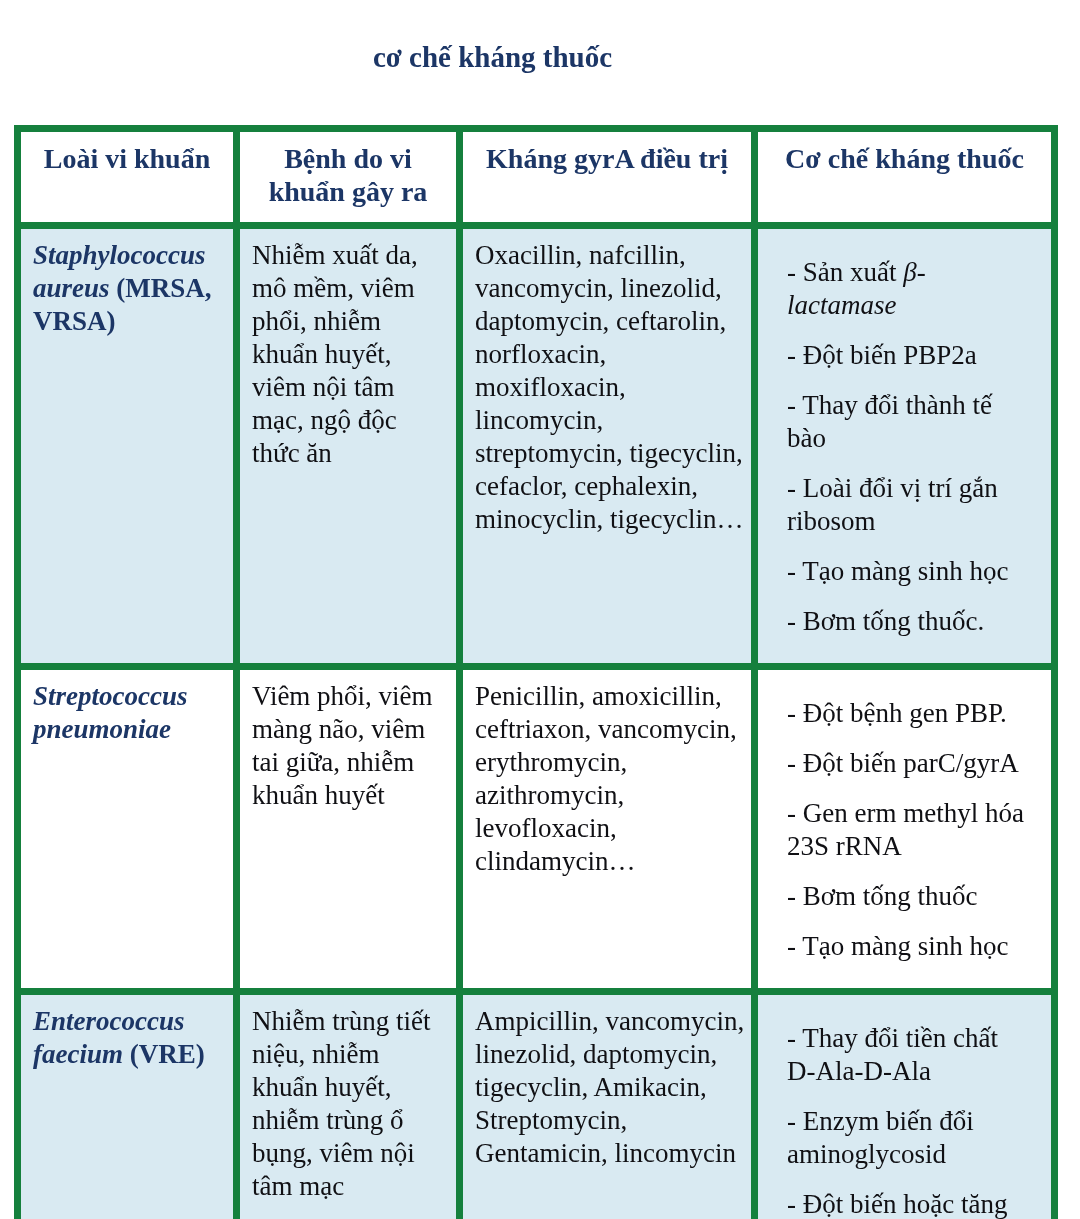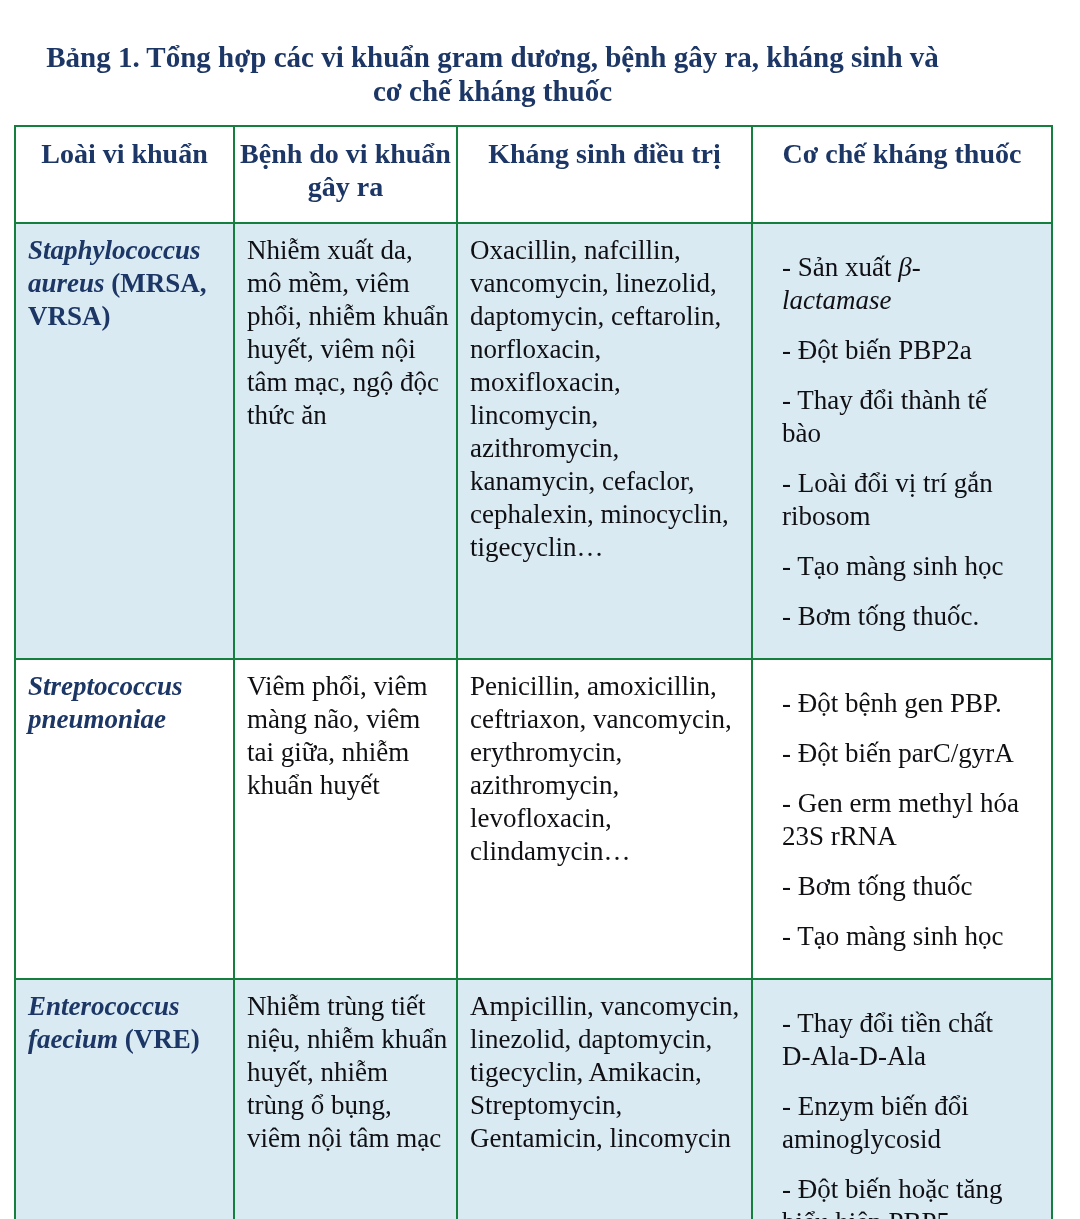--- a/index.html
+++ b/index.html
@@ -31,21 +31,21 @@
     top: 125px;
     width: 1037px;
     border-collapse: collapse;
     table-layout: fixed;
   }
   col.c1 { width: 219px; }
   col.c2 { width: 223px; }
   col.c3 { width: 295px; }
   col.c4 { width: 300px; }
   th, td {
-    border: 2px solid #15803d;
+    border: 7px solid #15803d;
     vertical-align: top;
     background: #ffffff;
     overflow: hidden;
   }
   th {
     font-size: 28px;
     font-weight: bold;
     line-height: 33px;
     color: #1c3666;
     text-align: center;
@@ -68,47 +68,46 @@
     color: #1c3666;
   }
   .sp-em { font-style: italic; }
   .em { font-style: italic; }
   .mi { margin: 17px; }
 </style>
 </head>
 <body>
 
 <div class="caption">
-  <div>Bảng 1. Tổng hợp các vi khuẩn gram dương, bệnh gây ra, kháng sinh và</div>
   <div>cơ chế kháng thuốc</div>
 </div>
 
 <table class="main">
   <colgroup>
     <col class="c1">
       <col class="c2">
       <col class="c3">
       <col class="c4">
   </colgroup>
   <thead>
     <tr class="r-head">
       <th>Loài vi khuẩn</th>
       <th>Bệnh do vi khuẩn gây ra</th>
-      <th>Kháng sinh điều trị</th>
+      <th>Kháng gyrA điều trị</th>
       <th>Cơ chế kháng thuốc</th>
     </tr>
   </thead>
   <tbody>
     <tr class="alt r-1">
       <td class="species">
         <span class="sp-em">Staphylococcus aureus</span>
         <span class="sp-plain">(MRSA, VRSA)</span>
       </td>
       <td>Nhiễm xuất da, mô mềm, viêm phổi, nhiễm khuẩn huyết, viêm nội tâm mạc, ngộ độc thức ăn</td>
-      <td>Oxacillin, nafcillin, vancomycin, linezolid, daptomycin, ceftarolin, norfloxacin, moxifloxacin, lincomycin, azithromycin, kanamycin, cefaclor, cephalexin, minocyclin, tigecyclin…</td>
+      <td>Oxacillin, nafcillin, vancomycin, linezolid, daptomycin, ceftarolin, norfloxacin, moxifloxacin, lincomycin, streptomycin, tigecyclin, cefaclor, cephalexin, minocyclin, tigecyclin…</td>
       <td>
         <div class="mi"><span>- Sản xuất </span><span class="em">β-lactamase</span></div>
         <div class="mi">- Đột biến PBP2a</div>
         <div class="mi">- Thay đổi thành tế bào</div>
         <div class="mi">- Loài đổi vị trí gắn ribosom</div>
         <div class="mi">- Tạo màng sinh học</div>
         <div class="mi">- Bơm tống thuốc.</div>
       </td>
     </tr>
     <tr class="r-2">

